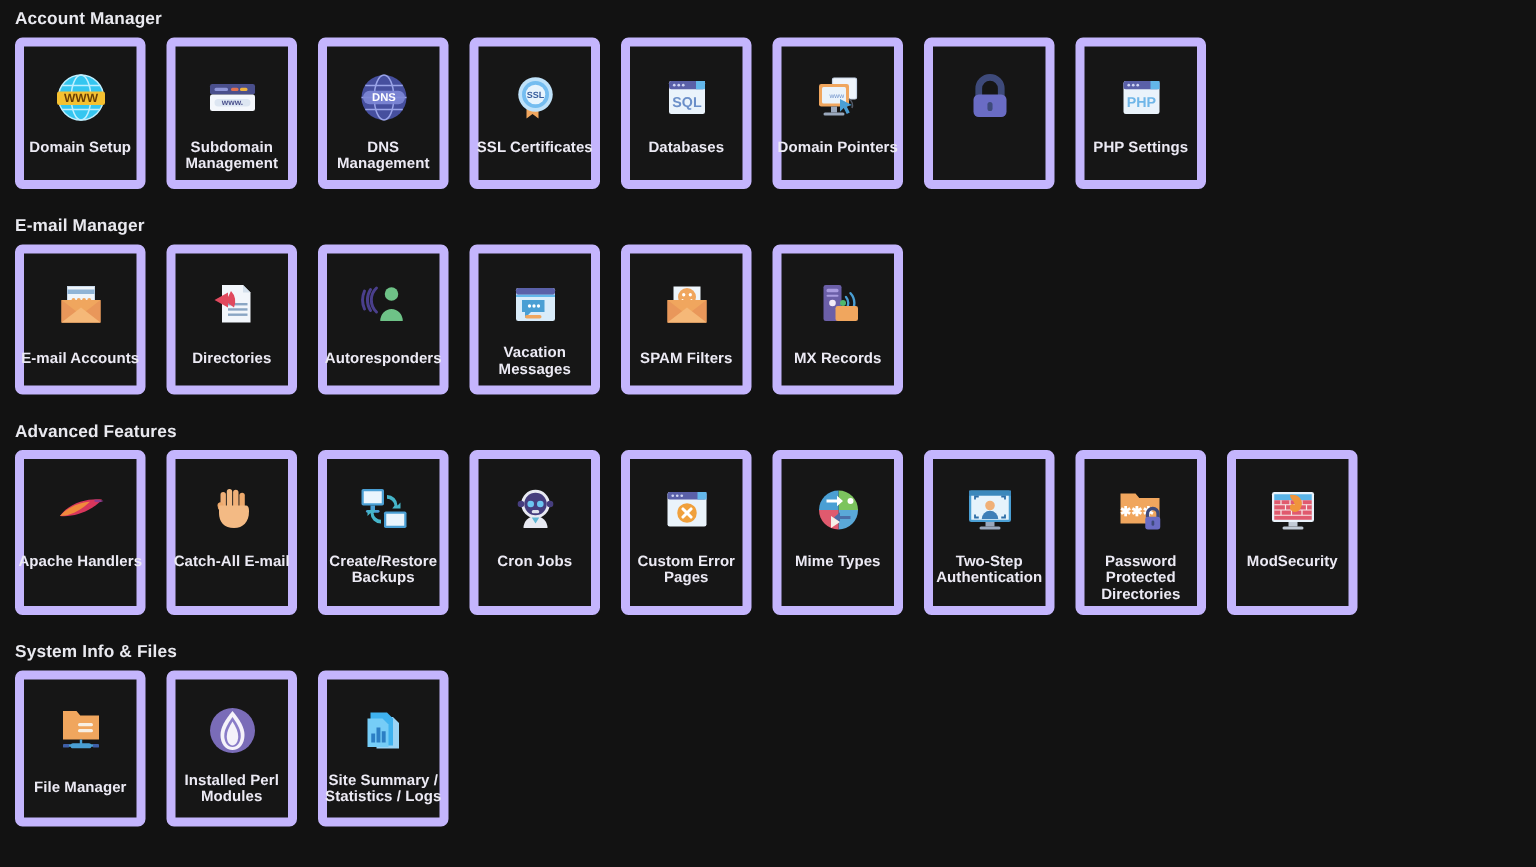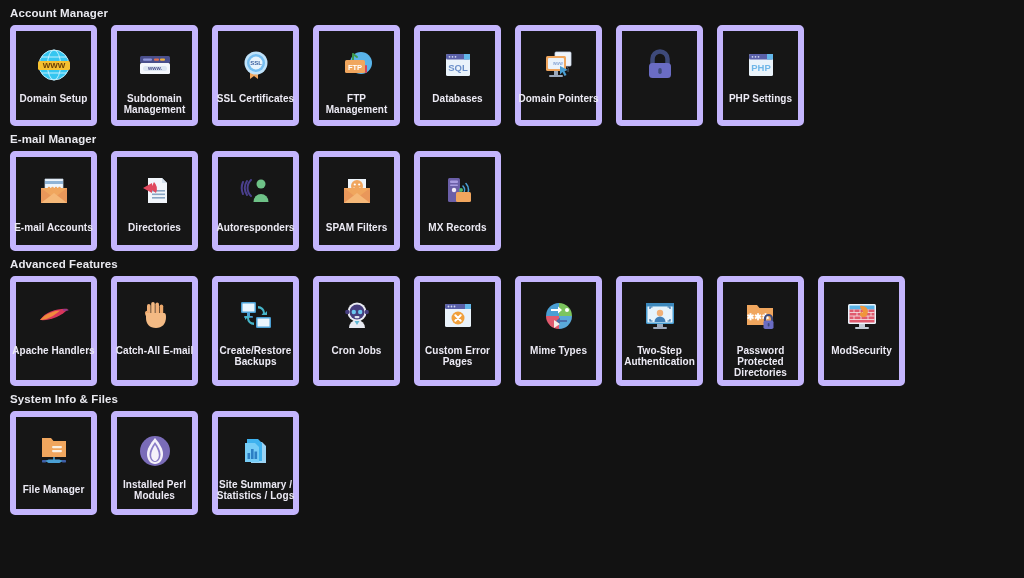--- a/index.html
+++ b/index.html
@@ -4,21 +4,21 @@
 <style>
   * { box-sizing: border-box; margin: 0; padding: 0; }
   html, body {
     width: 1024px; height: 578px;
     background: #121212;
     font-family: "Liberation Sans", sans-serif;
     overflow: hidden;
   }
   .page { width: 1024px; height: 578px; padding: 0 10px; background: #121212; }
 
-  .section { margin-bottom: 0; }
+  .section { margin-bottom: 12px; }
   .section-title {
     color: #e9e9ef;
     font-size: 11.5px;
     font-weight: bold;
     letter-spacing: .1px;
     padding: 6px 0 5px 0;
     line-height: 14px;
   }
   .grid {
     display: flex;
@@ -99,46 +99,48 @@
             <rect x="20" y="14.5" width="5" height="2.2" rx="1" fill="#e2714f"></rect>
             <rect x="26" y="14.5" width="5" height="2.2" rx="1" fill="#f0b33f"></rect>
             <rect x="6" y="19" width="30" height="11" rx="1.5" fill="#f4f7fc"></rect>
             <rect x="9" y="22" width="24" height="5" rx="2.5" fill="#dde6f2"></rect>
             <text x="21" y="26.3" font-family="Liberation Sans, sans-serif" font-size="5.5" font-weight="bold" fill="#4a4f8c" text-anchor="middle">www.</text>
           </svg>
         </span>
         <span class="card-label">Subdomain Management</span>
       </div>
 
+      <div class="card">
+        <span class="icon-wrap">
+          <svg width="42" height="42" viewBox="0 0 42 42">
+            <circle cx="21" cy="21" r="15" fill="#464f9e"></circle>
+            <ellipse cx="21" cy="21" rx="6.5" ry="15" fill="none" stroke="#9aa4e8" stroke-width="1"></ellipse>
+            <line x1="6" y1="21" x2="36" y2="21" stroke="#9aa4e8" stroke-width="1"></line>
+            <line x1="8.5" y1="13" x2="33.5" y2="13" stroke="#9aa4e8" stroke-width="1"></line>
+            <line x1="8.5" y1="29" x2="33.5" y2="29" stroke="#9aa4e8" stroke-width="1"></line>
+            <rect x="7" y="16.5" width="28" height="9" rx="4.5" fill="#7d87d6" opacity="0.92"></rect>
+            <text x="21" y="23.3" font-family="Liberation Sans, sans-serif" font-size="7.5" font-weight="bold" fill="#ffffff" text-anchor="middle">DNS</text>
+          </svg>
+        </span>
+        <span class="card-label">DNS Management</span>
+      </div>
 
       <div class="card">
         <span class="icon-wrap">
           <svg width="42" height="42" viewBox="0 0 42 42">
             <path d="M15 26 L15 35 L19 32 L23 35 L23 26 Z" fill="#f0a65e"></path>
             <circle cx="21" cy="19" r="11.5" fill="#bfe2fa"></circle>
             <circle cx="21" cy="19" r="9" fill="#75bdf0"></circle>
             <circle cx="21" cy="19" r="6.5" fill="#e8f4fd"></circle>
             <text x="21" y="21.4" font-family="Liberation Sans, sans-serif" font-size="6" font-weight="bold" fill="#3a5f9e" text-anchor="middle">SSL</text>
           </svg>
         </span>
         <span class="card-label">SSL Certificates</span>
       </div>
 
-      <div class="card">
-        <span class="icon-wrap">
-          <svg width="42" height="42" viewBox="0 0 42 42">
-            <circle cx="25" cy="19" r="11" fill="#59b4ea"></circle>
-            <path d="M17 10 L17 16 M17 10 L21 13" stroke="#3f9a4e" stroke-width="2" fill="none" stroke-linecap="round"></path>
-            <path d="M30 28 L30 22 M30 28 L26 25" stroke="#d2455a" stroke-width="2" fill="none" stroke-linecap="round"></path>
-            <rect x="9" y="16" width="20" height="13" rx="1.5" fill="#f0a65e"></rect>
-            <text x="19" y="25.5" font-family="Liberation Sans, sans-serif" font-size="7.5" font-weight="bold" fill="#ffffff" text-anchor="middle">FTP</text>
-          </svg>
-        </span>
-        <span class="card-label">FTP Management</span>
-      </div>
 
       <div class="card">
         <span class="icon-wrap">
           <svg width="42" height="42" viewBox="0 0 42 42">
             <rect x="9" y="10" width="24" height="22" rx="1.5" fill="#eaf3fb"></rect>
             <rect x="9" y="10" width="24" height="5.5" rx="1.5" fill="#5a60a8"></rect>
             <rect x="27" y="10" width="6" height="5.5" fill="#63b7ea"></rect>
             <circle cx="12.5" cy="12.8" r="0.9" fill="#cfd4f2"></circle>
             <circle cx="15.5" cy="12.8" r="0.9" fill="#cfd4f2"></circle>
             <circle cx="18.5" cy="12.8" r="0.9" fill="#cfd4f2"></circle>
@@ -234,20 +236,35 @@
             <circle cx="26" cy="14" r="4.5" fill="#6ec287"></circle>
             <path d="M18.5 32 a7.5 8 0 0 1 15 0 Z" fill="#6ec287"></path>
             <path d="M16 10 a11 11 0 0 0 0 16" stroke="#4a3f8c" stroke-width="2" fill="none" stroke-linecap="round"></path>
             <path d="M12 11 a13 13 0 0 0 0 14" stroke="#4a3f8c" stroke-width="2" fill="none" stroke-linecap="round"></path>
             <path d="M8 12 a15 15 0 0 0 0 12" stroke="#4a3f8c" stroke-width="2" fill="none" stroke-linecap="round"></path>
           </svg>
         </span>
         <span class="card-label">Autoresponders</span>
       </div>
 
+      <div class="card">
+        <span class="icon-wrap">
+          <svg width="42" height="42" viewBox="0 0 42 42">
+            <rect x="8" y="10" width="26" height="22" rx="1.5" fill="#d9ecfa"></rect>
+            <rect x="8" y="10" width="26" height="4.5" rx="1.5" fill="#5a60a8"></rect>
+            <rect x="8" y="14.5" width="26" height="1.5" fill="#63b7ea"></rect>
+            <path d="M12 18 L27 18 L27 26 L18 26 L14 30 L14 26 L12 26 Z" fill="#4a9fd4"></path>
+            <circle cx="17" cy="22" r="1.1" fill="#ffffff"></circle>
+            <circle cx="20" cy="22" r="1.1" fill="#ffffff"></circle>
+            <circle cx="23" cy="22" r="1.1" fill="#ffffff"></circle>
+            <rect x="14" y="28" width="11" height="2.4" rx="1.2" fill="#f0a65e"></rect>
+          </svg>
+        </span>
+        <span class="card-label">Vacation Messages</span>
+      </div>
 
       <div class="card">
         <span class="icon-wrap">
           <svg width="42" height="42" viewBox="0 0 42 42">
             <path d="M12 9 L30 9 L30 22 L12 22 Z" fill="#eef5fb"></path>
             <circle cx="21" cy="16" r="6" fill="#f0a65e"></circle>
             <circle cx="18.8" cy="14.5" r="1.1" fill="#ffffff"></circle>
             <circle cx="23.2" cy="14.5" r="1.1" fill="#ffffff"></circle>
             <path d="M18 18 a3.4 3 0 0 0 6 0" stroke="#ffffff" stroke-width="1.3" fill="none" stroke-linecap="round"></path>
             <path d="M8 18 L34 18 L34 33 L8 33 Z" fill="#f0a65e"></path>

